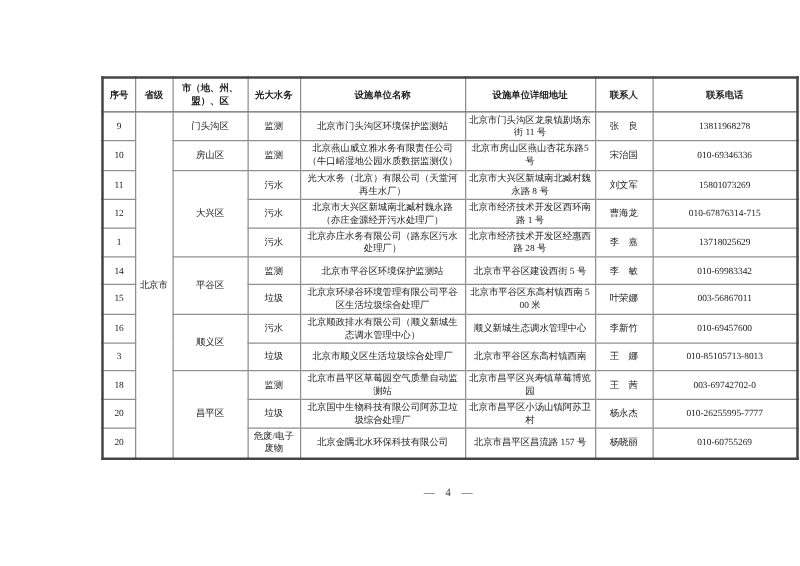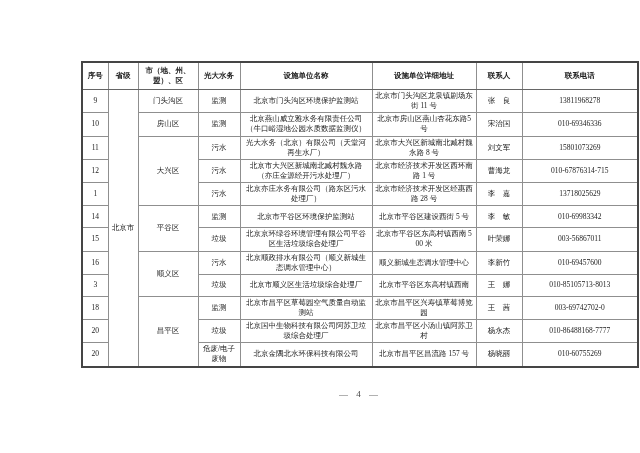--- a/index.html
+++ b/index.html
@@ -175,21 +175,21 @@
             <td>北京市昌平区兴寿镇草莓博览园</td>
             <td>王　茜</td>
             <td>003-69742702-0</td>
           </tr>
           <tr>
             <td>20</td>
             <td>垃圾</td>
             <td>北京国中生物科技有限公司阿苏卫垃圾综合处理厂</td>
             <td>北京市昌平区小汤山镇阿苏卫村</td>
             <td>杨永杰</td>
-            <td>010-86488168-7777</td>
+            <td>010-26255995-7777</td>
           </tr>
           <tr>
             <td>20</td>
             <td>危废/电子废物</td>
             <td>北京金隅北水环保科技有限公司</td>
             <td>北京市昌平区昌流路 157 号</td>
             <td>杨晓丽</td>
             <td>010-60755269</td>
           </tr>
         </tbody>

